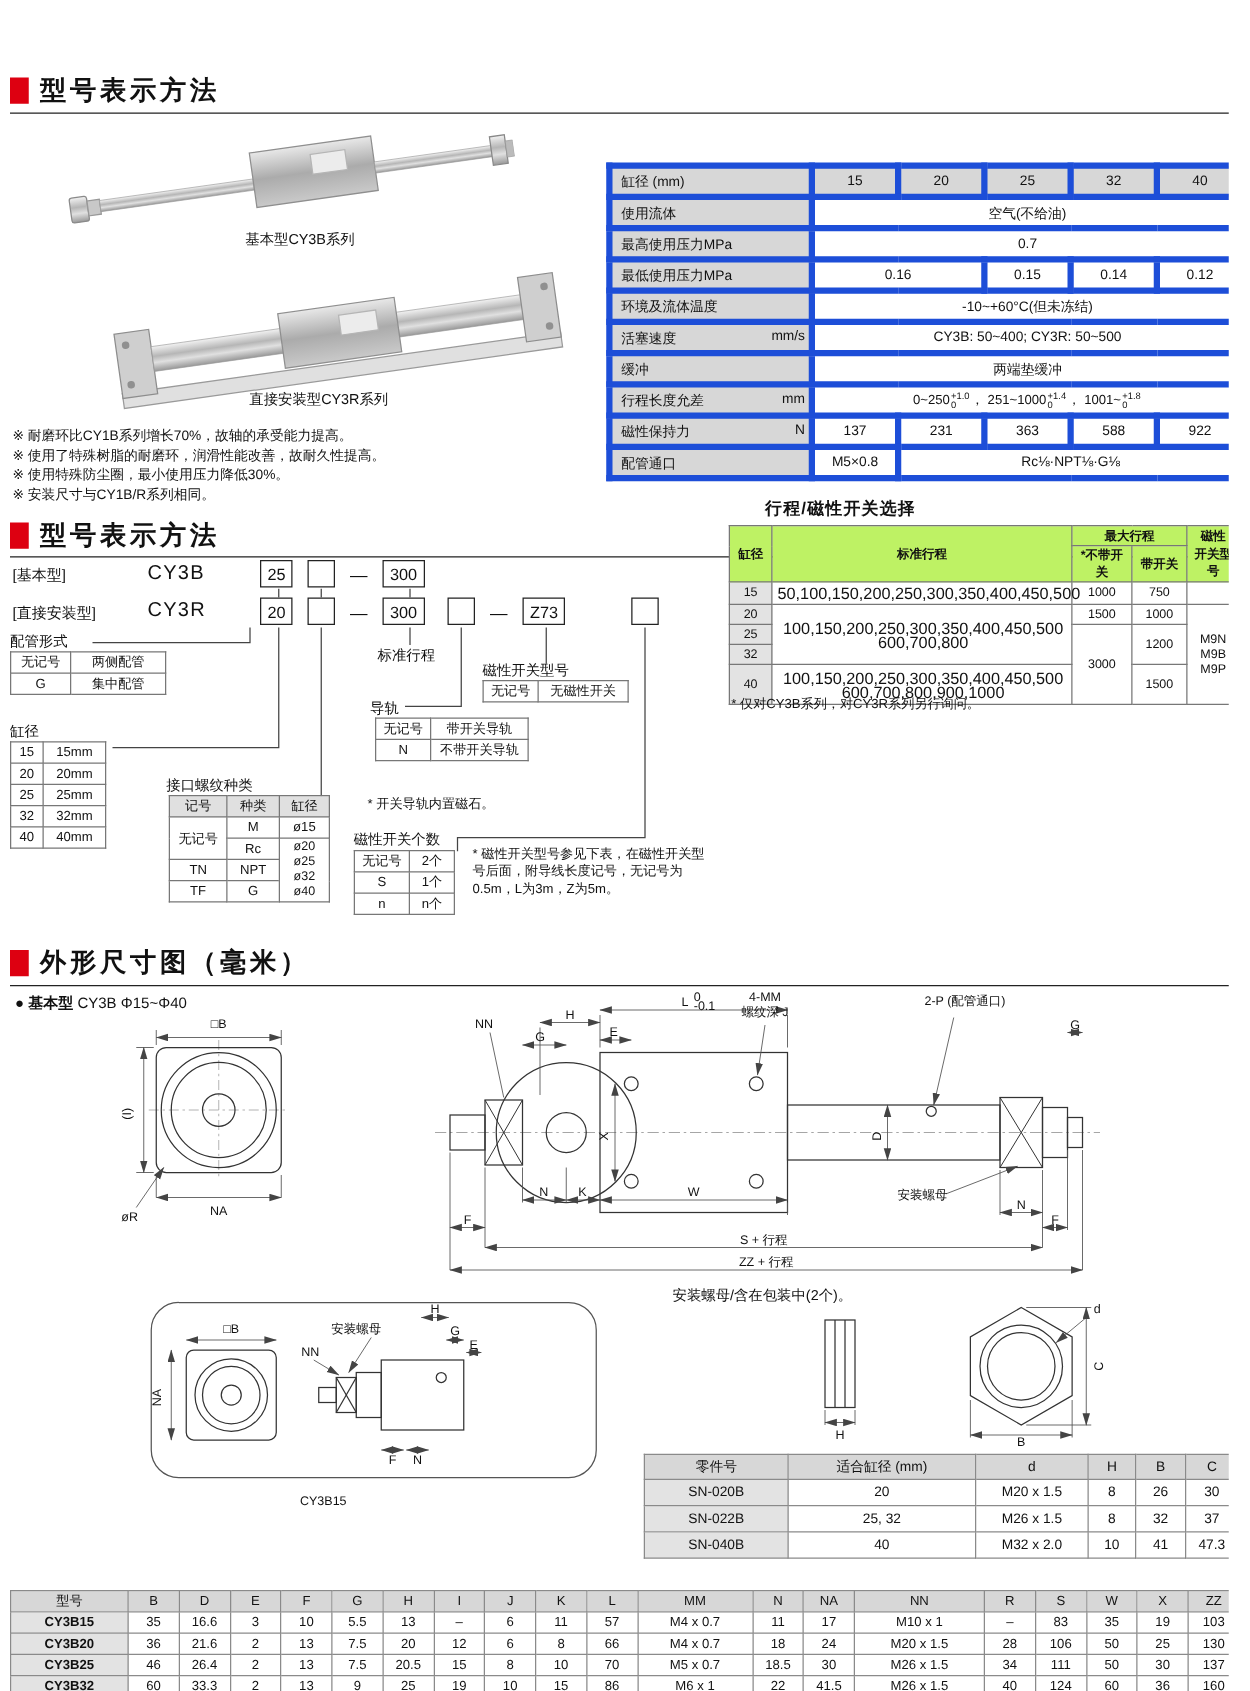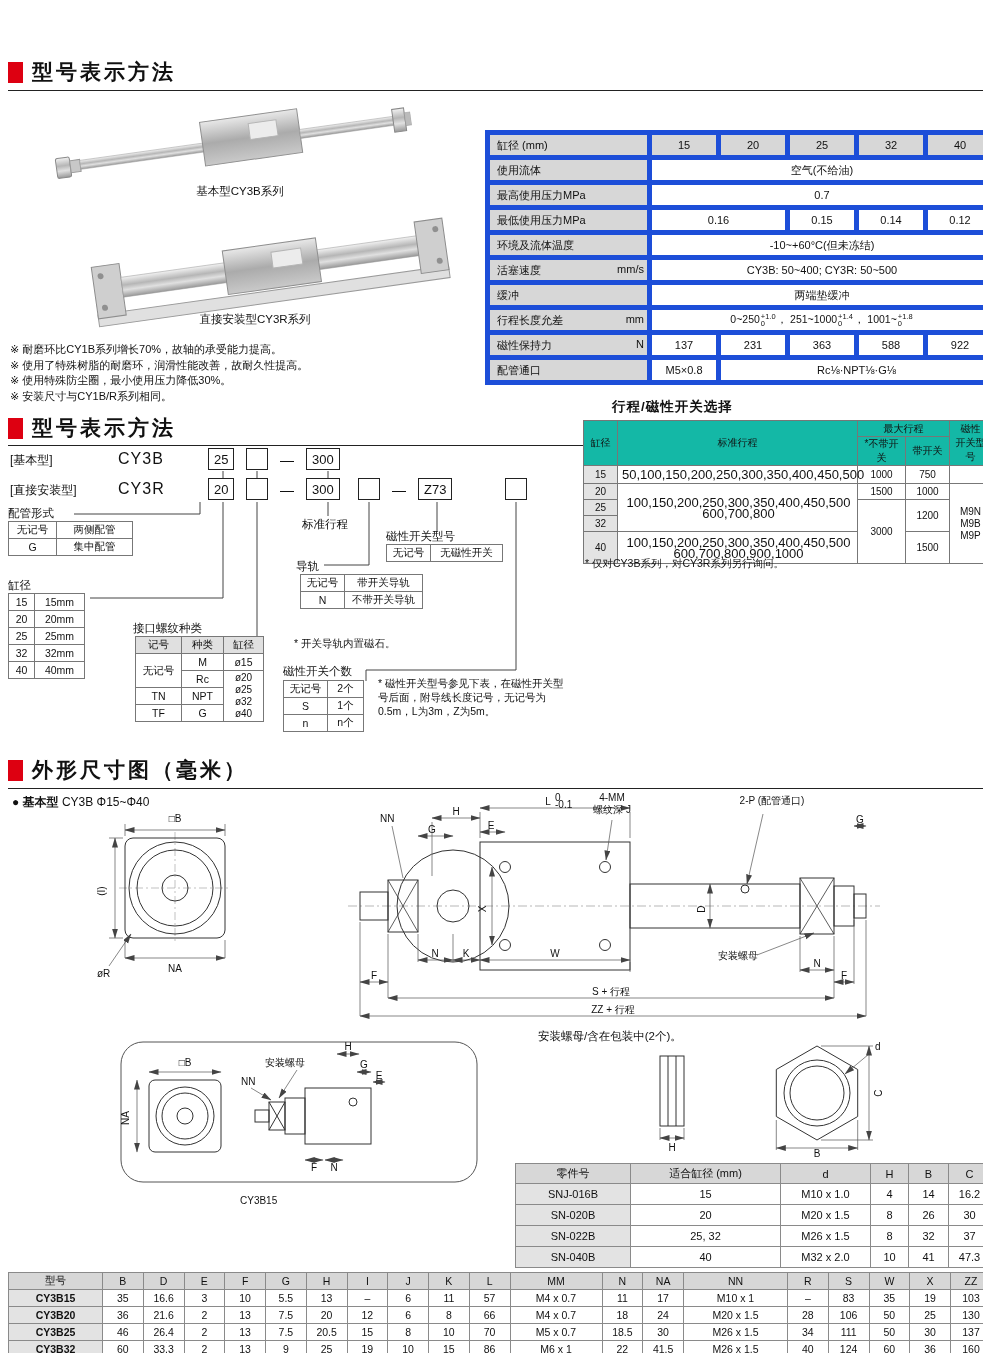--- a/index.html
+++ b/index.html
@@ -25,21 +25,21 @@
 .code-box{display:inline-flex;align-items:center;justify-content:center;border:1.2px solid #222;height:22px;min-width:22px;padding:0 5px;font-size:13px;background:#fff}
 .dash{font-size:14px}
 .blk-title{font-size:11.5px;white-space:nowrap}
 .mini{font-size:10.5px;table-layout:fixed}
 .mini td,.mini th{border:1px solid #777;background:#fff;text-align:center;height:17px;padding:0 3px;font-weight:normal}
 .mini th{background:#e0e0e0}
 .mini .multi{line-height:12px;font-size:10px}
 .note-s{font-size:10.5px;line-height:14px}
 .stroke{font-size:10px;table-layout:fixed;width:408px}
 .stroke th,.stroke td{border:1px solid #777;text-align:center;padding:0 2px;background:#fff}
-.stroke th{background:#14b8a6;font-weight:normal;height:16px;font-size:10px}
+.stroke th{background:#bef264;font-weight:bold;height:16px;font-size:10px}
 .stroke td.bore{background:#e3e3e3}
 .stroke td.std{font-size:13px;text-align:center;padding-left:4px;line-height:11px}
 .stroke td.sw div{line-height:12px}
 .stroke-title{font-size:13.5px;font-weight:bold;letter-spacing:1px}
 .gtable{font-size:10.5px;table-layout:fixed}
 .gtable th,.gtable td{border:1px solid #8a8a8a;text-align:center;padding:0 2px;background:#fff;overflow:hidden;white-space:nowrap}
 .gtable th{background:#d7d7d7;font-weight:normal}
 .nutt{width:475px}
 .nutt th{height:20px;font-size:11px}
 .nutt td{height:21px;font-size:11px}
@@ -659,28 +659,20 @@
           <th class="c0">零件号</th>
           <th class="c1">适合缸径 (mm)</th>
           <th class="c2">d</th>
           <th class="c3">H</th>
           <th class="c4">B</th>
           <th class="c5">C</th>
         </tr>
       </thead>
   <tbody>
         <tr>
-          <td class="c0">SNJ-016B</td>
-          <td class="c1">15</td>
-          <td class="c2">M10 x 1.0</td>
-          <td class="c3">4</td>
-          <td class="c4">14</td>
-          <td class="c5">16.2</td>
-        </tr>
-        <tr>
           <td class="c0">SN-020B</td>
           <td class="c1">20</td>
           <td class="c2">M20 x 1.5</td>
           <td class="c3">8</td>
           <td class="c4">26</td>
           <td class="c5">30</td>
         </tr>
         <tr>
           <td class="c0">SN-022B</td>
           <td class="c1">25, 32</td>

